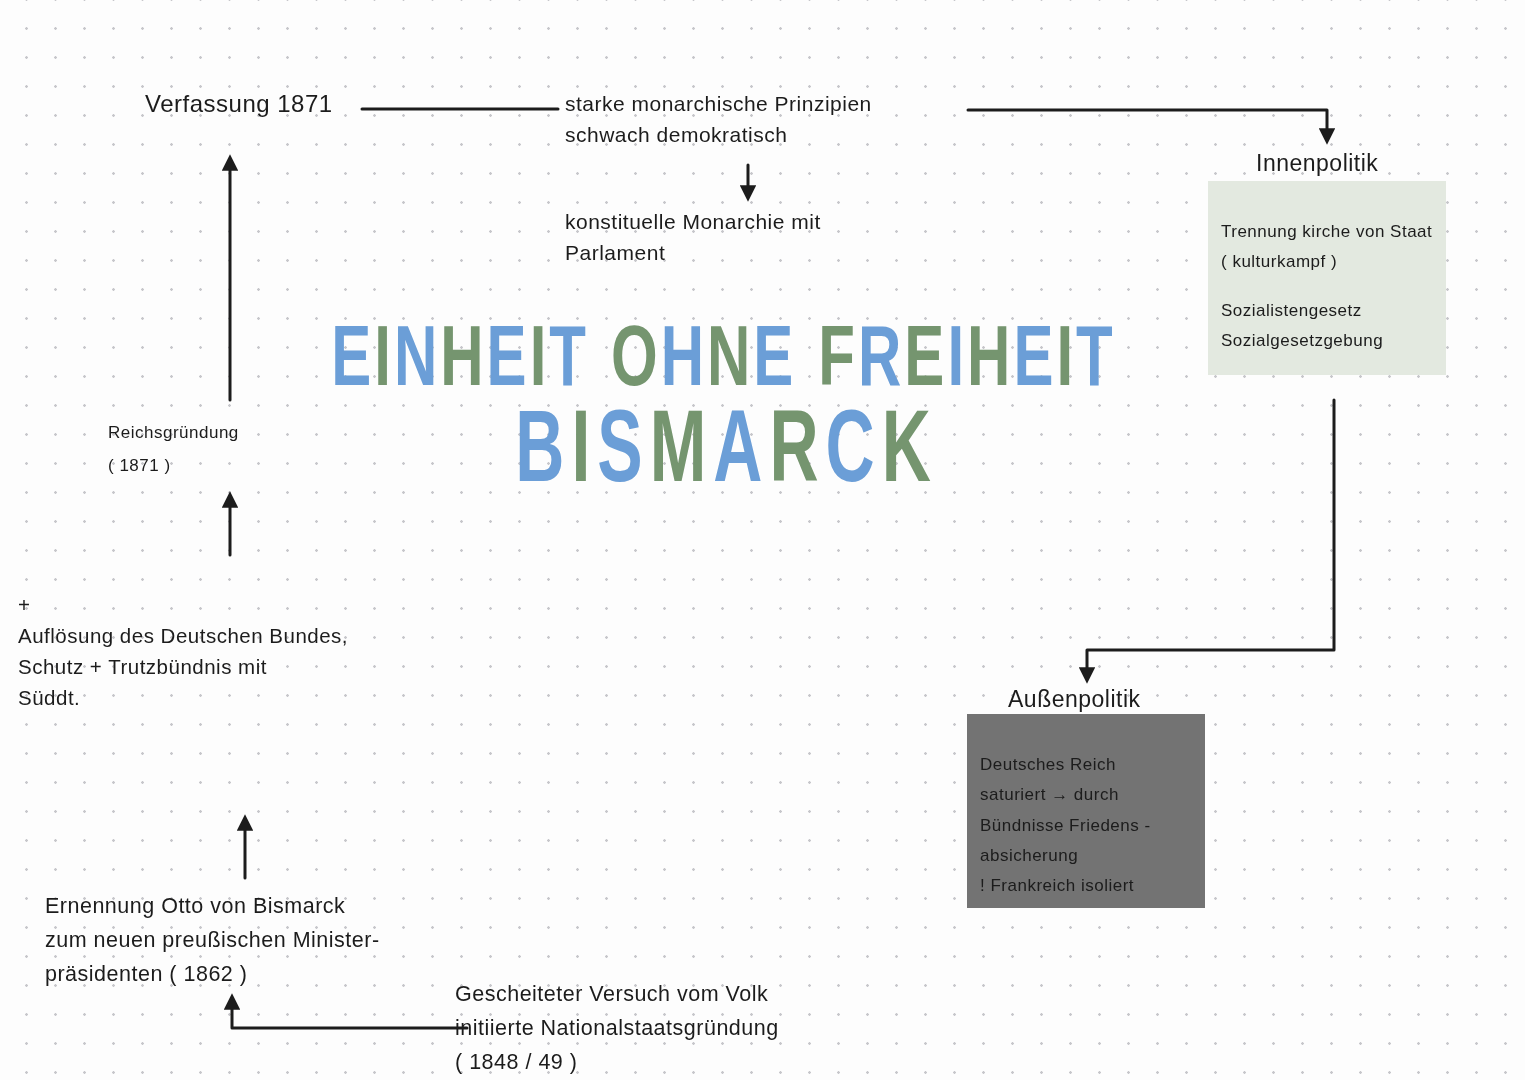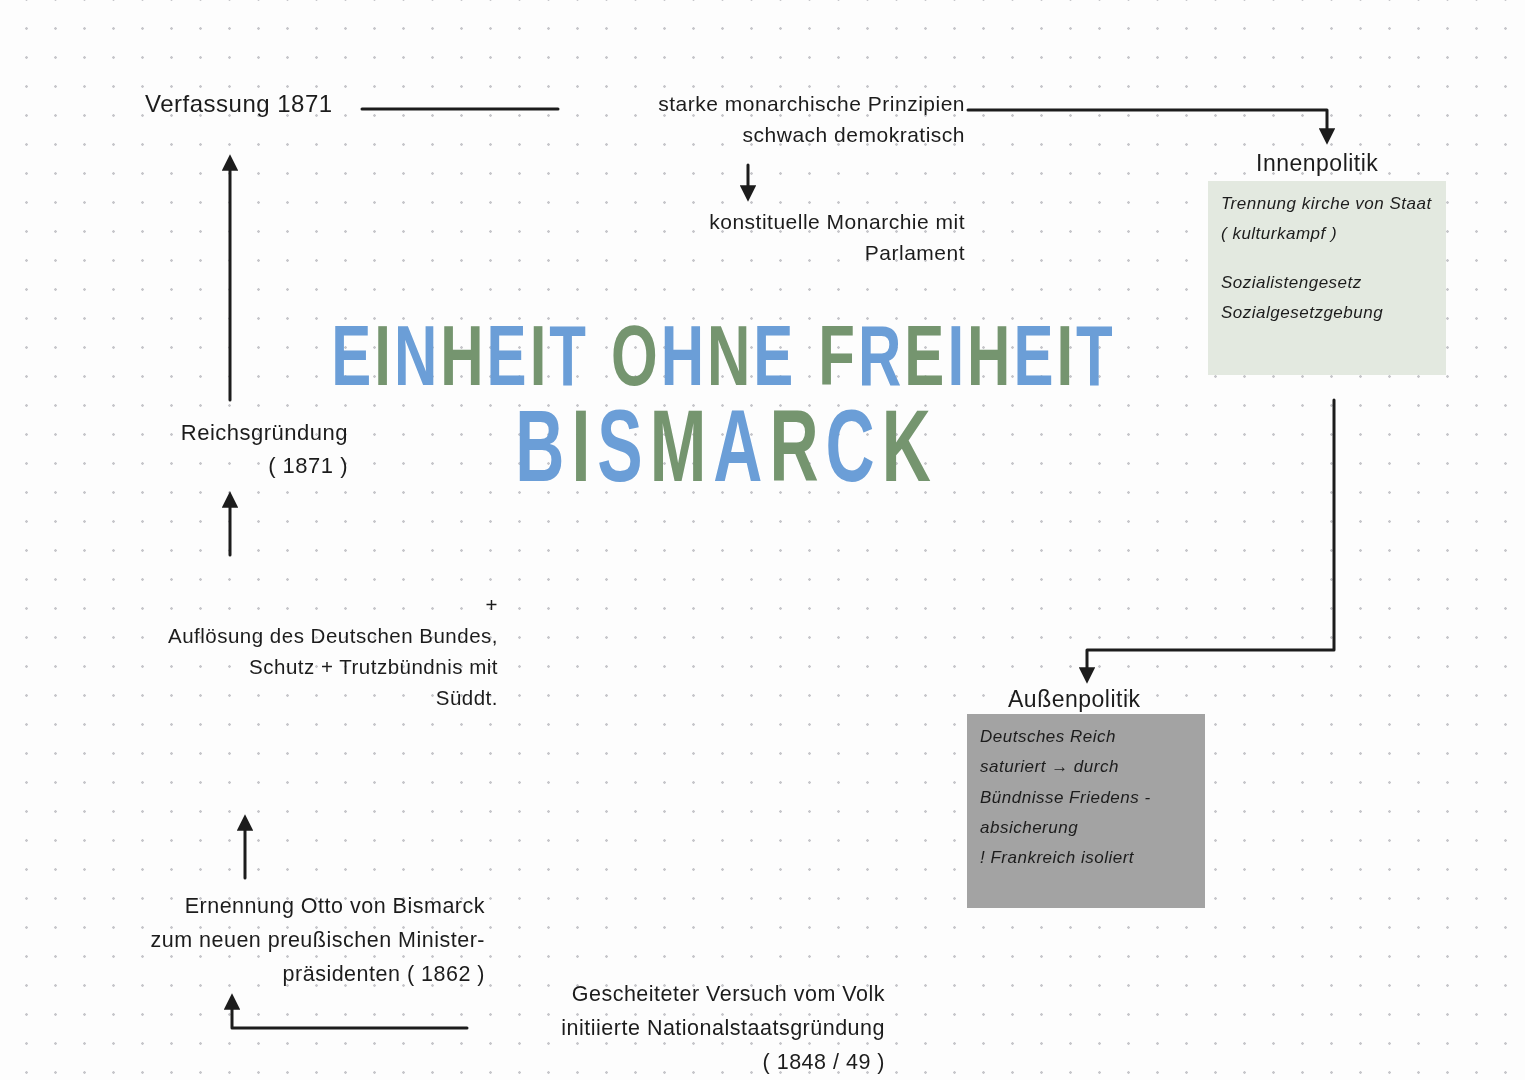--- a/index.html
+++ b/index.html
@@ -5,29 +5,29 @@
   html,body{margin:0;padding:0;}
   body{
     width:1525px;height:1080px;position:relative;overflow:hidden;
     background-color:#fdfdfd;
     background-image:radial-gradient(#c7c7cb 1.2px, transparent 1.5px);
     background-size:29px 29px;background-position:12px 14px;
     font-family:"Liberation Sans", sans-serif;color:#1c1c1c;
   }
   .abs{position:absolute;}
   .hand{font-family:"Liberation Sans", sans-serif;color:#1c1c1c;letter-spacing:0.5px;}
-  .center{text-align:right;}
+  .center{text-align:left;}
   .node{line-height:31px;font-size:21px;}
   
   .title-line{white-space:nowrap;text-align:center;}
   .tl{display:inline-block;font-weight:bold;transform:scaleY(1.42);transform-origin:50% 100%;padding:0 1.5px;font-family:"Liberation Sans",sans-serif;}
   .t2 .tl{transform:scaleY(1.5);}
   .sp{display:inline-block;width:22px;}
   
-  .note-box{position:absolute;padding:12px 13px 12px 13px;box-sizing:border-box;font-size:17px;line-height:1.25;font-style:italic;}
+  .note-box{position:absolute;padding:40px 13px 12px 13px;box-sizing:border-box;font-size:17px;line-height:1.25;}
   .note-box .ln{margin-bottom:9px;white-space:nowrap;}
   .note-box .ln.gap{height:18px;margin-bottom:0;}
   #innen-box .ln:nth-child(2){text-align:left;}
   .box-label{font-size:23px;letter-spacing:0.5px;}
   svg.connectors{position:absolute;left:0;top:0;pointer-events:none;}
 </style>
 </head>
 <body>
 
 <svg class="connectors" width="1525" height="1080" viewBox="0 0 1525 1080">
@@ -54,21 +54,21 @@
   </div>
 
 <div class="abs hand center node" style="left:565px;top:206px;width:400px;">
     <div class="ln">konstituelle Monarchie mit</div>
     <div class="ln">Parlament</div>
   </div>
 
 <div class="abs title-line t1" style="left:122px;top:336px;width:1200px;font-size:60px;line-height:72px;" id="title1"><span class="tl" style="color: rgb(107, 158, 215);">E</span><span class="tl" style="color: rgb(117, 149, 111);">I</span><span class="tl" style="color: rgb(107, 158, 215);">N</span><span class="tl" style="color: rgb(117, 149, 111);">H</span><span class="tl" style="color: rgb(107, 158, 215);">E</span><span class="tl" style="color: rgb(117, 149, 111);">I</span><span class="tl" style="color: rgb(107, 158, 215);">T</span><span class="sp"></span><span class="tl" style="color: rgb(117, 149, 111);">O</span><span class="tl" style="color: rgb(107, 158, 215);">H</span><span class="tl" style="color: rgb(117, 149, 111);">N</span><span class="tl" style="color: rgb(107, 158, 215);">E</span><span class="sp"></span><span class="tl" style="color: rgb(117, 149, 111);">F</span><span class="tl" style="color: rgb(107, 158, 215);">R</span><span class="tl" style="color: rgb(117, 149, 111);">E</span><span class="tl" style="color: rgb(107, 158, 215);">I</span><span class="tl" style="color: rgb(117, 149, 111);">H</span><span class="tl" style="color: rgb(107, 158, 215);">E</span><span class="tl" style="color: rgb(117, 149, 111);">I</span><span class="tl" style="color: rgb(107, 158, 215);">T</span></div>
 <div class="abs title-line t2" style="left:125px;top:424px;width:1200px;font-size:68px;line-height:84px;letter-spacing:4px;" id="title2"><span class="tl" style="color: rgb(107, 158, 215);">B</span><span class="tl" style="color: rgb(117, 149, 111);">I</span><span class="tl" style="color: rgb(107, 158, 215);">S</span><span class="tl" style="color: rgb(117, 149, 111);">M</span><span class="tl" style="color: rgb(107, 158, 215);">A</span><span class="tl" style="color: rgb(117, 149, 111);">R</span><span class="tl" style="color: rgb(107, 158, 215);">C</span><span class="tl" style="color: rgb(117, 149, 111);">K</span></div>
 
-<div class="abs hand center" style="left:108px;top:416px;width:240px;font-size:22px;line-height:33px;">
+<div class="abs hand center" style="left:108px;top:416px;width:240px;font-size:17px;line-height:33px;">
     <div class="ln">Reichsgründung</div>
     <div class="ln">( 1871 )</div>
   </div>
 
 <div class="abs hand center" style="left:18px;top:589px;width:480px;font-size:20.5px;line-height:31px;">
     <div class="ln">+</div>
     <div class="ln">Auflösung des Deutschen Bundes,</div>
     <div class="ln">Schutz + Trutzbündnis mit</div>
     <div class="ln">Süddt.</div>
   </div>
@@ -88,19 +88,19 @@
 <div class="abs hand box-label" style="left:1256px;top:150px;width:170px;">Innenpolitik</div>
 <div class="note-box hand" id="innen-box" style="left: 1208px; top: 181px; width: 238px; height: 194px; background: rgb(227, 233, 224);">
     <div class="ln">Trennung kirche von Staat</div>
     <div class="ln">( kulturkampf )</div>
     <div class="ln gap"></div>
     <div class="ln">Sozialistengesetz</div>
     <div class="ln">Sozialgesetzgebung</div>
   </div>
 
 <div class="abs hand box-label" style="left:1008px;top:686px;width:170px;">Außenpolitik</div>
-<div class="note-box hand" id="aussen-box" style="left: 967px; top: 714px; width: 238px; height: 194px; background: #a3a3a3;">
+<div class="note-box hand" id="aussen-box" style="left: 967px; top: 714px; width: 238px; height: 194px; background: #737373;">
     <div class="ln">Deutsches Reich</div>
     <div class="ln">saturiert → durch</div>
     <div class="ln">Bündnisse Friedens -</div>
     <div class="ln">absicherung</div>
     <div class="ln">! Frankreich isoliert</div>
   </div>
 
 </body></html>

